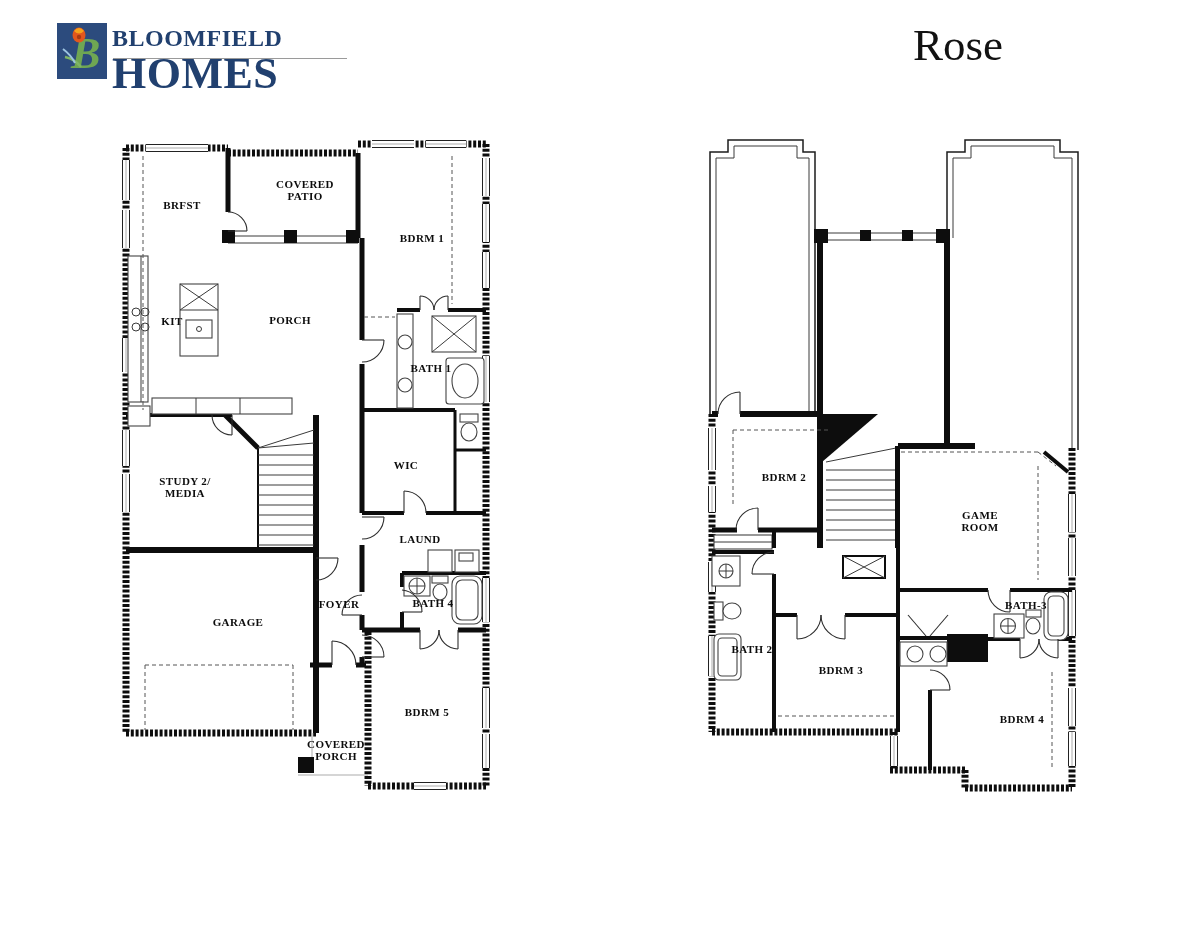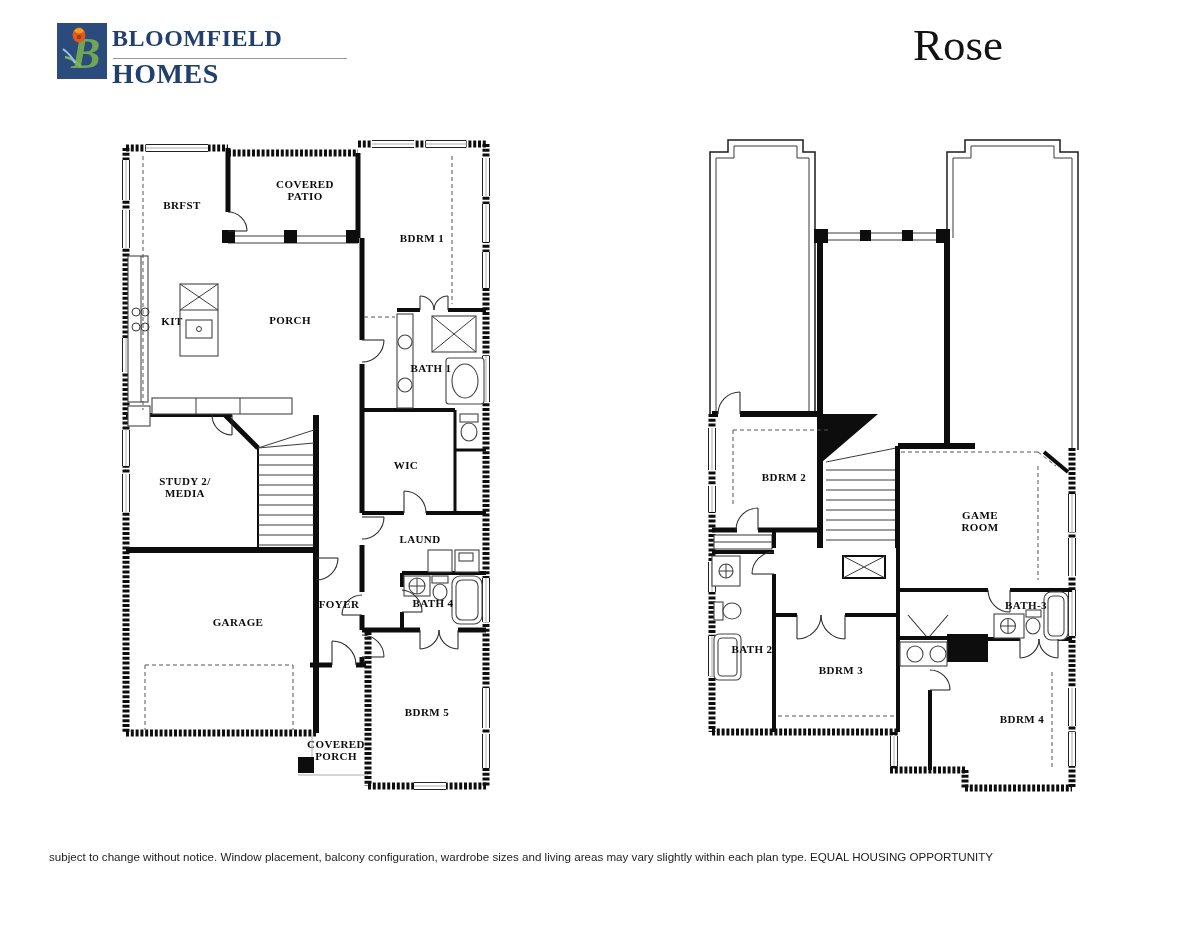--- a/index.html
+++ b/index.html
@@ -3,21 +3,21 @@
 <meta charset="utf-8">
 <style>
   html,body{margin:0;padding:0;background:#fff;}
   #page{position:relative;width:1200px;height:927px;background:#ffffff;overflow:hidden;
         font-family:"Liberation Serif",serif;outline:1px solid #e2e2e2;}
   
   #logo-box{position:absolute;left:57px;top:23px;width:50px;height:56px;}
   .brand{position:absolute;left:112px;color:#21406f;font-weight:bold;
          font-family:"Liberation Serif",serif;letter-spacing:.5px;}
   #brand1{top:21px;font-size:24px;line-height:34px;}
-  #brand2{top:57px;font-size:28px;line-height:34px;}
+  #brand2{top:57px;font-size:44px;line-height:34px;}
   #brand-rule{position:absolute;left:113px;top:58px;width:234px;height:1px;background:#9a9a9a;}
   #plan-title{position:absolute;right:32px;top:22px;width:420px;text-align:center;
               font-size:45px;line-height:46px;color:#121212;font-family:"Liberation Serif",serif;}
   #plan-subtitle{position:absolute;right:32px;top:70px;width:480px;text-align:right;
                  font-size:24px;font-style:italic;color:#1a1a1a;font-family:"Liberation Serif",serif;}
   
   #plan-svg{position:absolute;left:0;top:0;}
   .h  {stroke:#0d0d0d;stroke-width:7;stroke-dasharray:3 1.8;fill:none;}
   .w6 {stroke:#0d0d0d;stroke-width:6;fill:none;}
   .w5 {stroke:#0d0d0d;stroke-width:5;fill:none;}
@@ -467,16 +467,15 @@
   <div class="rlabel wrap" style="left:336px;top:750px;width:58px;">COVERED PORCH</div>
 
   <div class="rlabel" style="left:784px;top:477px;">BDRM 2</div>
   <div class="rlabel wrap" style="left:980px;top:521px;width:48px;">GAME ROOM</div>
   <div class="rlabel" style="left:752px;top:649px;">BATH 2</div>
   <div class="rlabel" style="left:841px;top:670px;">BDRM 3</div>
   <div class="rlabel" style="left:1026px;top:605px;">BATH-3</div>
   <div class="rlabel" style="left:1022px;top:719px;">BDRM 4</div>
 
   <div id="footer">
-    <div>subject to change without notice. Window placement, balcony configuration, wardrobe sizes and living areas may vary slightly within each plan type.  EQUAL HOUSING OPPORTUNITY</div>
   </div>
 
 </div>
 
 </body></html>

